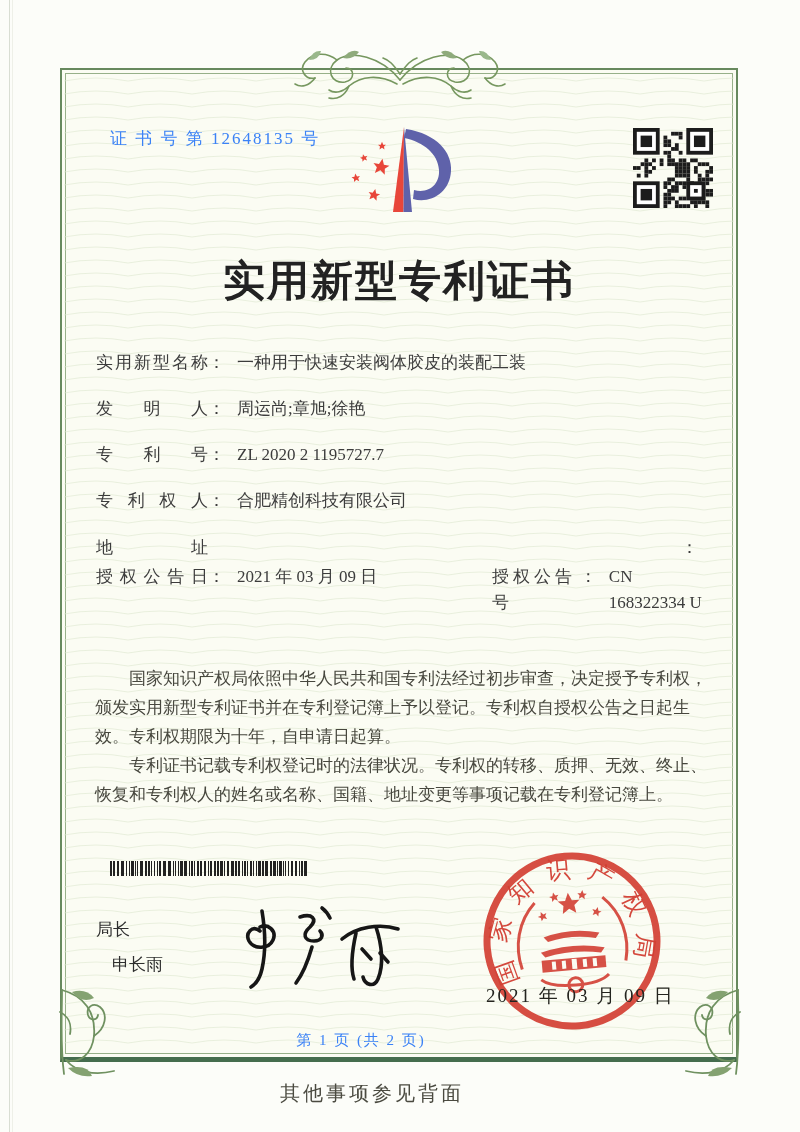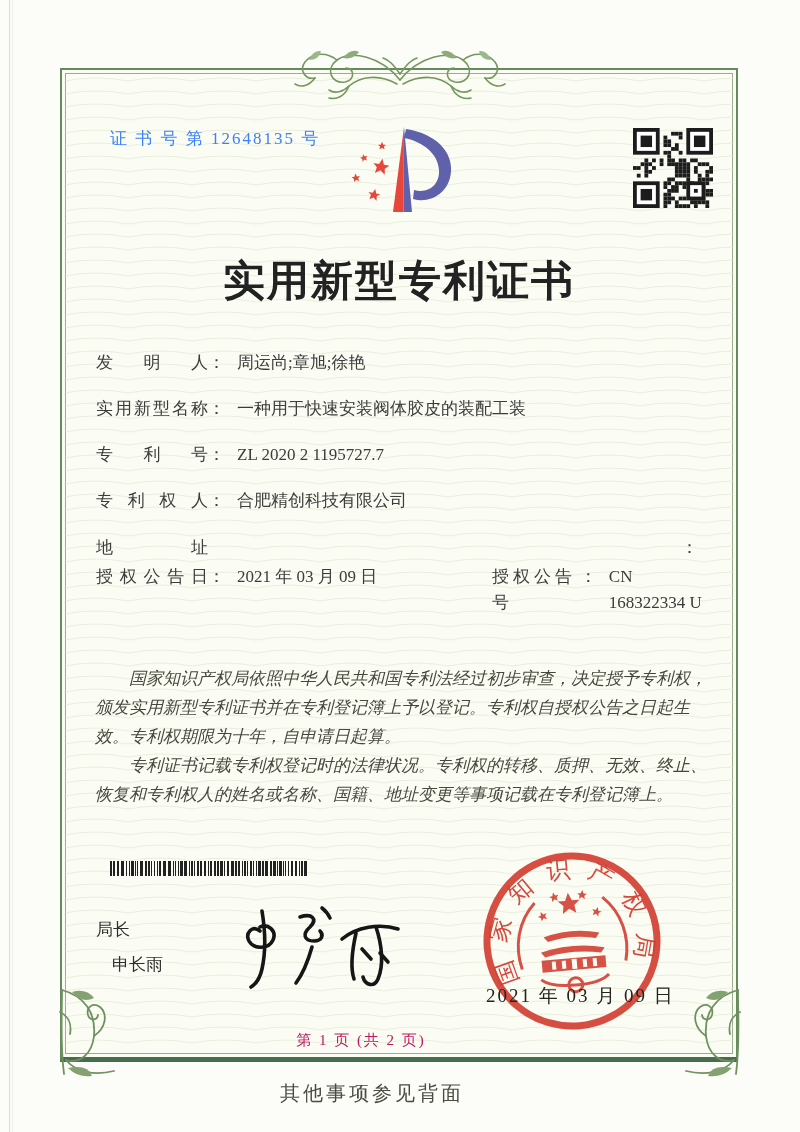--- a/index.html
+++ b/index.html
@@ -23,28 +23,28 @@
   .row-addr{line-height:27px;margin-bottom:3px;display:flex;justify-content:space-between;}
   .row-grant{display:flex;}
   .flabel{display:inline-block;width:112px;text-align:justify;text-align-last:justify;
           text-justify:inter-character;vertical-align:top;flex:0 0 112px;}
   .fcolon{margin-right:12px;}
   .fvalue{color:#3c3c3c;}
   .fv-wrap{flex:1;}
   .fv-fixed{display:inline-block;width:255px;flex:0 0 255px;}
   .glabel{letter-spacing:4px;}
   .body-text{left:95px;top:664px;width:618px;font-size:17px;line-height:29px;color:#47473e;}
-  .body-text p{margin:0;text-indent:2em;font-style:italic;}
+  .body-text p{margin:0;text-indent:2em;}
   .barcode{left:110px;top:861px;}
   .sig-title{left:96px;top:918px;font-size:17px;color:#2e2e2e;font-family:"Liberation Sans","DejaVu Sans",sans-serif;}
   .sig-name{left:112px;top:953px;font-size:17px;color:#2e2e2e;font-family:"Liberation Sans","DejaVu Sans",sans-serif;}
   .autograph{left:238px;top:903px;}
   .seal{left:478px;top:847px;transform:rotate(-5deg);z-index:3;}
   .seal-date{left:486px;top:983px;font-size:19px;letter-spacing:2px;color:#24241f;z-index:4;}
-  .page-info{left:60px;top:1031px;width:602px;text-align:center;font-size:15px;letter-spacing:2px;color:#be185d;}
+  .page-info{left:60px;top:1031px;width:602px;text-align:center;font-size:15px;letter-spacing:2px;color:#3b82f6;}
   .back-note{left:40px;top:1080px;width:664px;text-align:center;font-size:20px;letter-spacing:3px;color:#4a4a40;}
   .flourish{left:285px;top:40px;z-index:3;}
   .orn{z-index:3;}
   .orn-bl{left:52px;top:982px;}
   .orn-br{left:648px;top:982px;transform:scaleX(-1);}
 </style>
 </head>
 <body>
 
 <div class="page">
@@ -325,24 +325,24 @@
       <rect x="8" y="64" width="12" height="12"></rect>
       <rect x="56" y="56" width="20" height="20"></rect>
       <rect x="60" y="60" width="12" height="12" fill="#fff"></rect>
       <rect x="64" y="64" width="4" height="4"></rect>
     </svg>
 
   <div class="abs title z1">实用新型专利证书</div>
 
   <div class="abs fields z1">
     <div class="field-row">
+      <span class="flabel">实用新型名称</span><span class="fcolon">：</span><span class="fvalue">一种用于快速安装阀体胶皮的装配工装</span>
+    </div>
+    <div class="field-row">
       <span class="flabel">发明人</span><span class="fcolon">：</span><span class="fvalue">周运尚;章旭;徐艳</span>
-    </div>
-    <div class="field-row">
-      <span class="flabel">实用新型名称</span><span class="fcolon">：</span><span class="fvalue">一种用于快速安装阀体胶皮的装配工装</span>
     </div>
     <div class="field-row">
       <span class="flabel">专利号</span><span class="fcolon">：</span><span class="fvalue">ZL 2020 2 1195727.7</span>
     </div>
     <div class="field-row">
       <span class="flabel">专利权人</span><span class="fcolon">：</span><span class="fvalue">合肥精创科技有限公司</span>
     </div>
     <div class="field-row row-addr">
       <span class="flabel">地址</span>
         <span class="fcolon">：</span>

